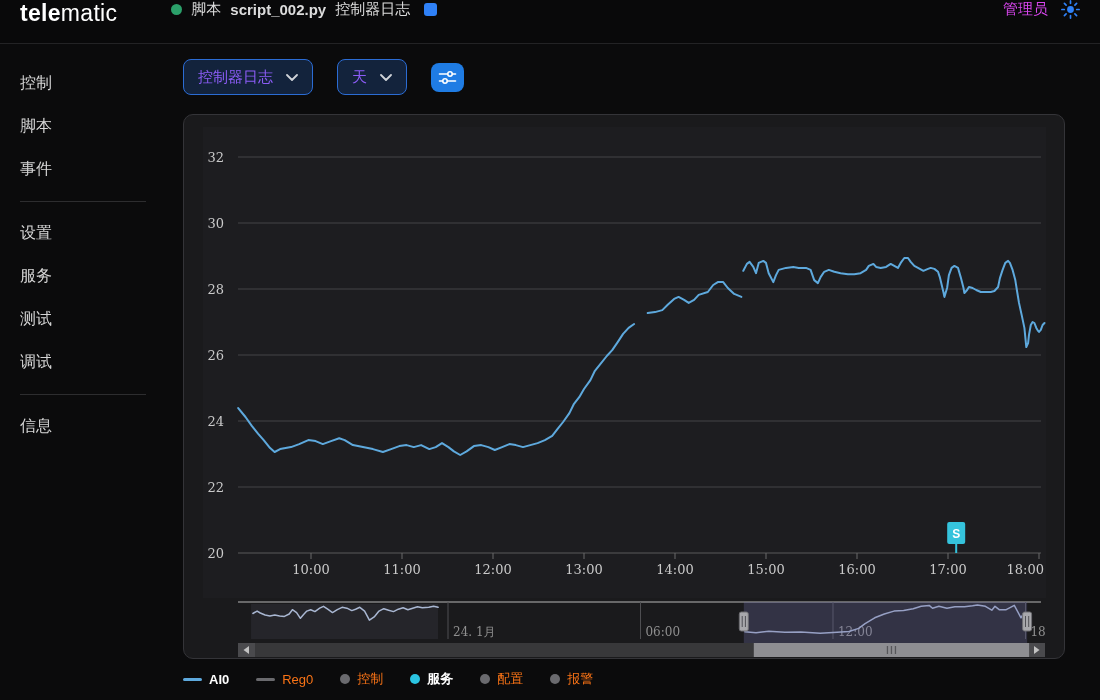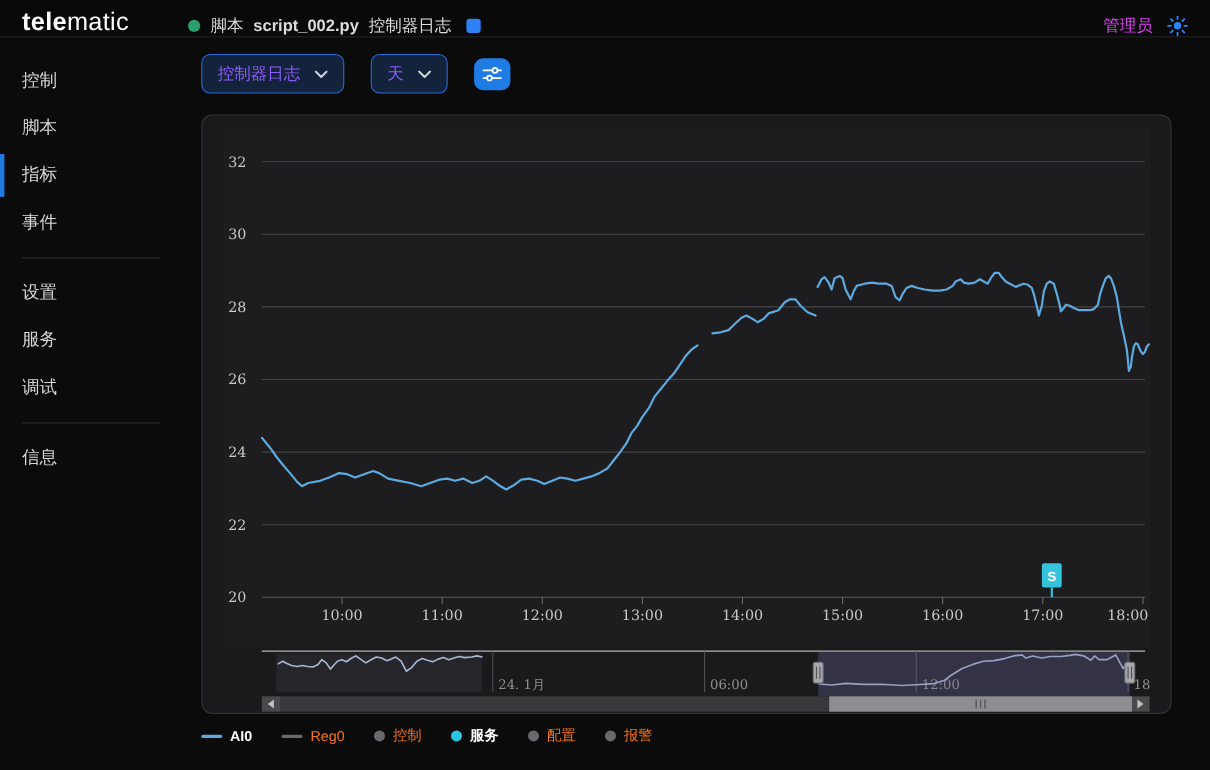--- a/index.html
+++ b/index.html
@@ -3,21 +3,21 @@
 <meta charset="utf-8">
 <style>
   html,body{margin:0;padding:0}
   body{
     width:1100px;height:700px;overflow:hidden;
     background:#0b0b0c;color:#ddd;
     font-family:"Liberation Sans",sans-serif;
     -webkit-font-smoothing:antialiased;
   }
   
-  .topbar{height:34px;display:flex;align-items:flex-end;padding:0 20px;
+  .topbar{height:44px;display:flex;align-items:flex-start;padding:0 20px;
     background:#09090a;border-bottom:1px solid #232325;box-sizing:border-box}
   .logo{font-size:23px;color:#fff;letter-spacing:.3px;white-space:nowrap}
   .logo .b{font-weight:700}
   .logo .l{font-weight:300}
   .status{display:flex;align-items:center;margin-left:54px;gap:9px;
     font-size:15px;color:#dcdcdc;white-space:nowrap}
   .dot{width:11px;height:11px;border-radius:50%}
   .run-square{width:13px;height:13px;border-radius:3px;margin-left:5px}
   .top-right{margin-left:auto;display:flex;align-items:center;gap:13px;
     font-size:15px;color:#d946ef}
@@ -80,25 +80,25 @@
       </svg>
     </span>
   </div>
 </header>
 
 <div class="layout">
 
   <nav class="sidebar">
     <div class="side-item">控制</div>
     <div class="side-item">脚本</div>
-    <div class="side-item active">指标</div>
     <div class="side-item">事件</div>
     <div class="side-divider"></div>
     <div class="side-item">设置</div>
     <div class="side-item">服务</div>
+    <div class="side-item">测试</div>
     <div class="side-item">调试</div>
     <div class="side-divider"></div>
     <div class="side-item">信息</div>
   </nav>
 
   <main class="content">
     <div class="toolbar">
       <div class="select">
         <span>控制器日志</span>
         <svg width="12" height="7" viewBox="0 0 12 7">

